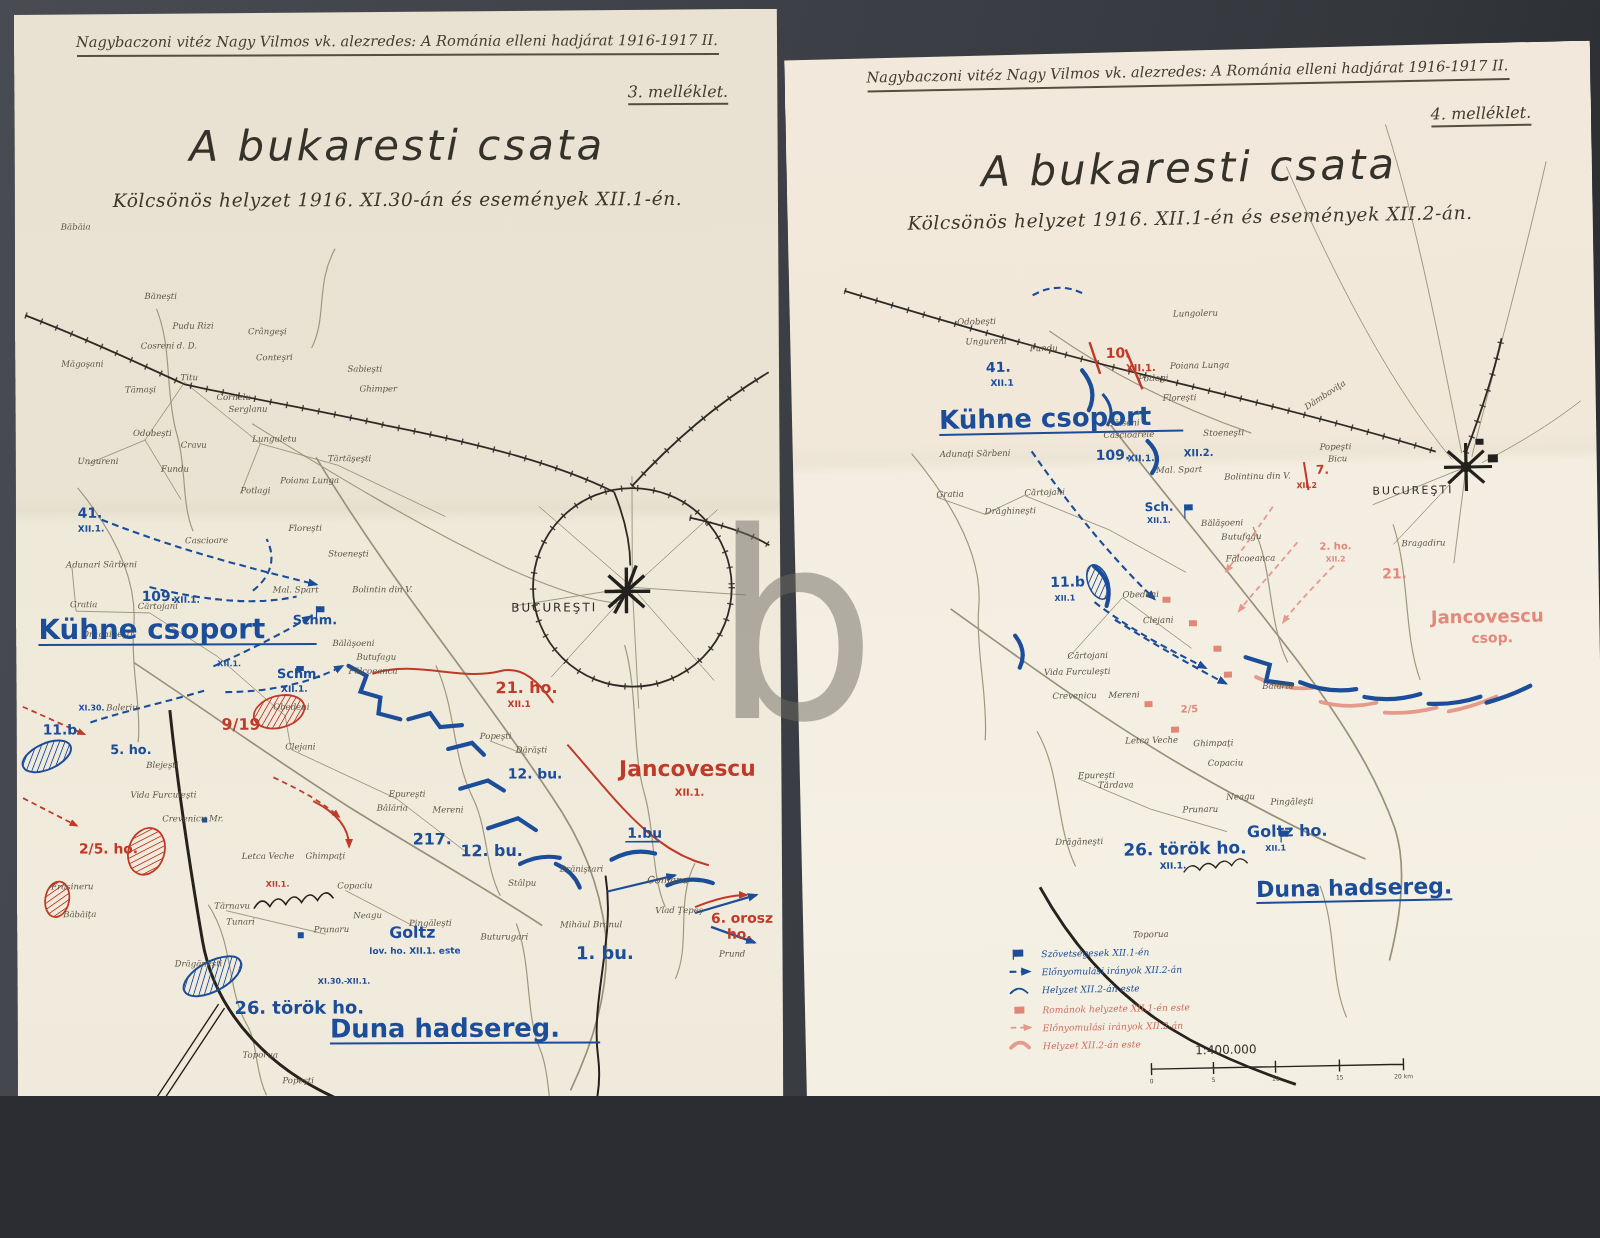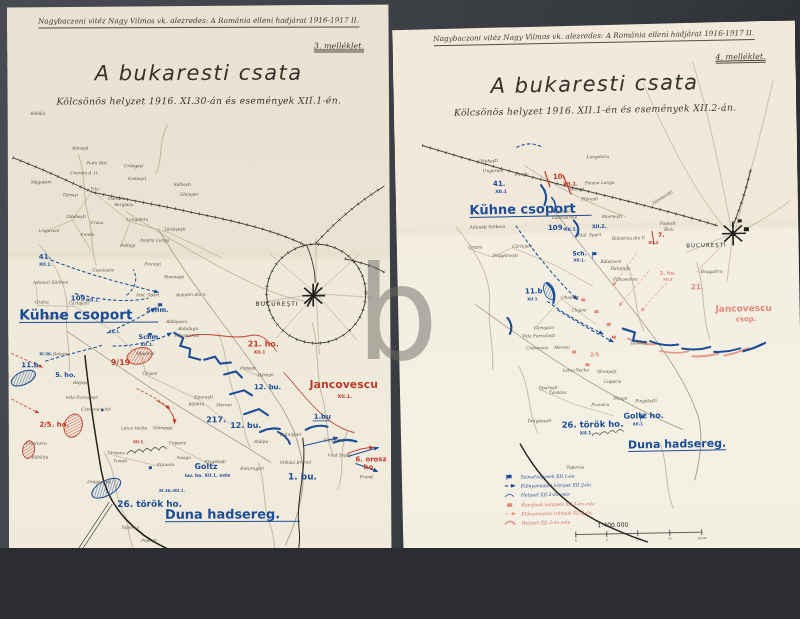--- a/index.html
+++ b/index.html
@@ -15,21 +15,21 @@
   .sheet-right{left:392px;top:28px;width:403px;height:574px;
     transform:rotate(-1.1deg);transform-origin:left top;
     clip-path:polygon(0 0.4%,100% 0,99.6% 99.6%,0.4% 100%);
     background:linear-gradient(180deg,#f2e9dc 0%,#f1e8da 34%,#ece4d4 35.4%,#f3eee1 36.6%,#f5f0e4 72%,#f3eee2 100%);
     box-shadow:-3px 3px 9px rgba(0,0,0,.4);}
   .attr{position:absolute;top:12px;left:50%;transform:translateX(-50%);
     white-space:nowrap;font:italic 7.3px/1.2 "DejaVu Serif",serif;color:#423c30;
     border-bottom:1px solid #554e3e;padding-bottom:1px;}
   .sheet-right .attr{top:8px;}
   .annex{position:absolute;top:37px;right:26px;font:italic 8px "DejaVu Serif",serif;
-    color:#423c30;border-bottom:1px solid #554e3e;padding-bottom:1px;text-decoration:underline;}
+    color:#423c30;border-bottom:1px solid #554e3e;padding-bottom:1px;}
   .sheet-right .annex{top:31px;right:30px;}
   .maptitle{position:absolute;top:56px;left:0;width:100%;text-align:center;
     font:italic 21px "DejaVu Sans",sans-serif;letter-spacing:1.5px;color:#35322b;}
   .sheet-right .maptitle{top:48px;}
   .mapsub{position:absolute;top:90px;left:0;width:100%;text-align:center;
     font:italic 9.3px "DejaVu Serif",serif;letter-spacing:.3px;color:#3c372d;}
   .sheet-right .mapsub{top:80px;}
   .map{position:absolute;left:0;top:0;width:100%;height:100%;}
   .watermark{position:absolute;left:356px;top:238px;z-index:6;
     font:130px "DejaVu Sans",sans-serif;color:rgba(108,106,98,.5);pointer-events:none;}

